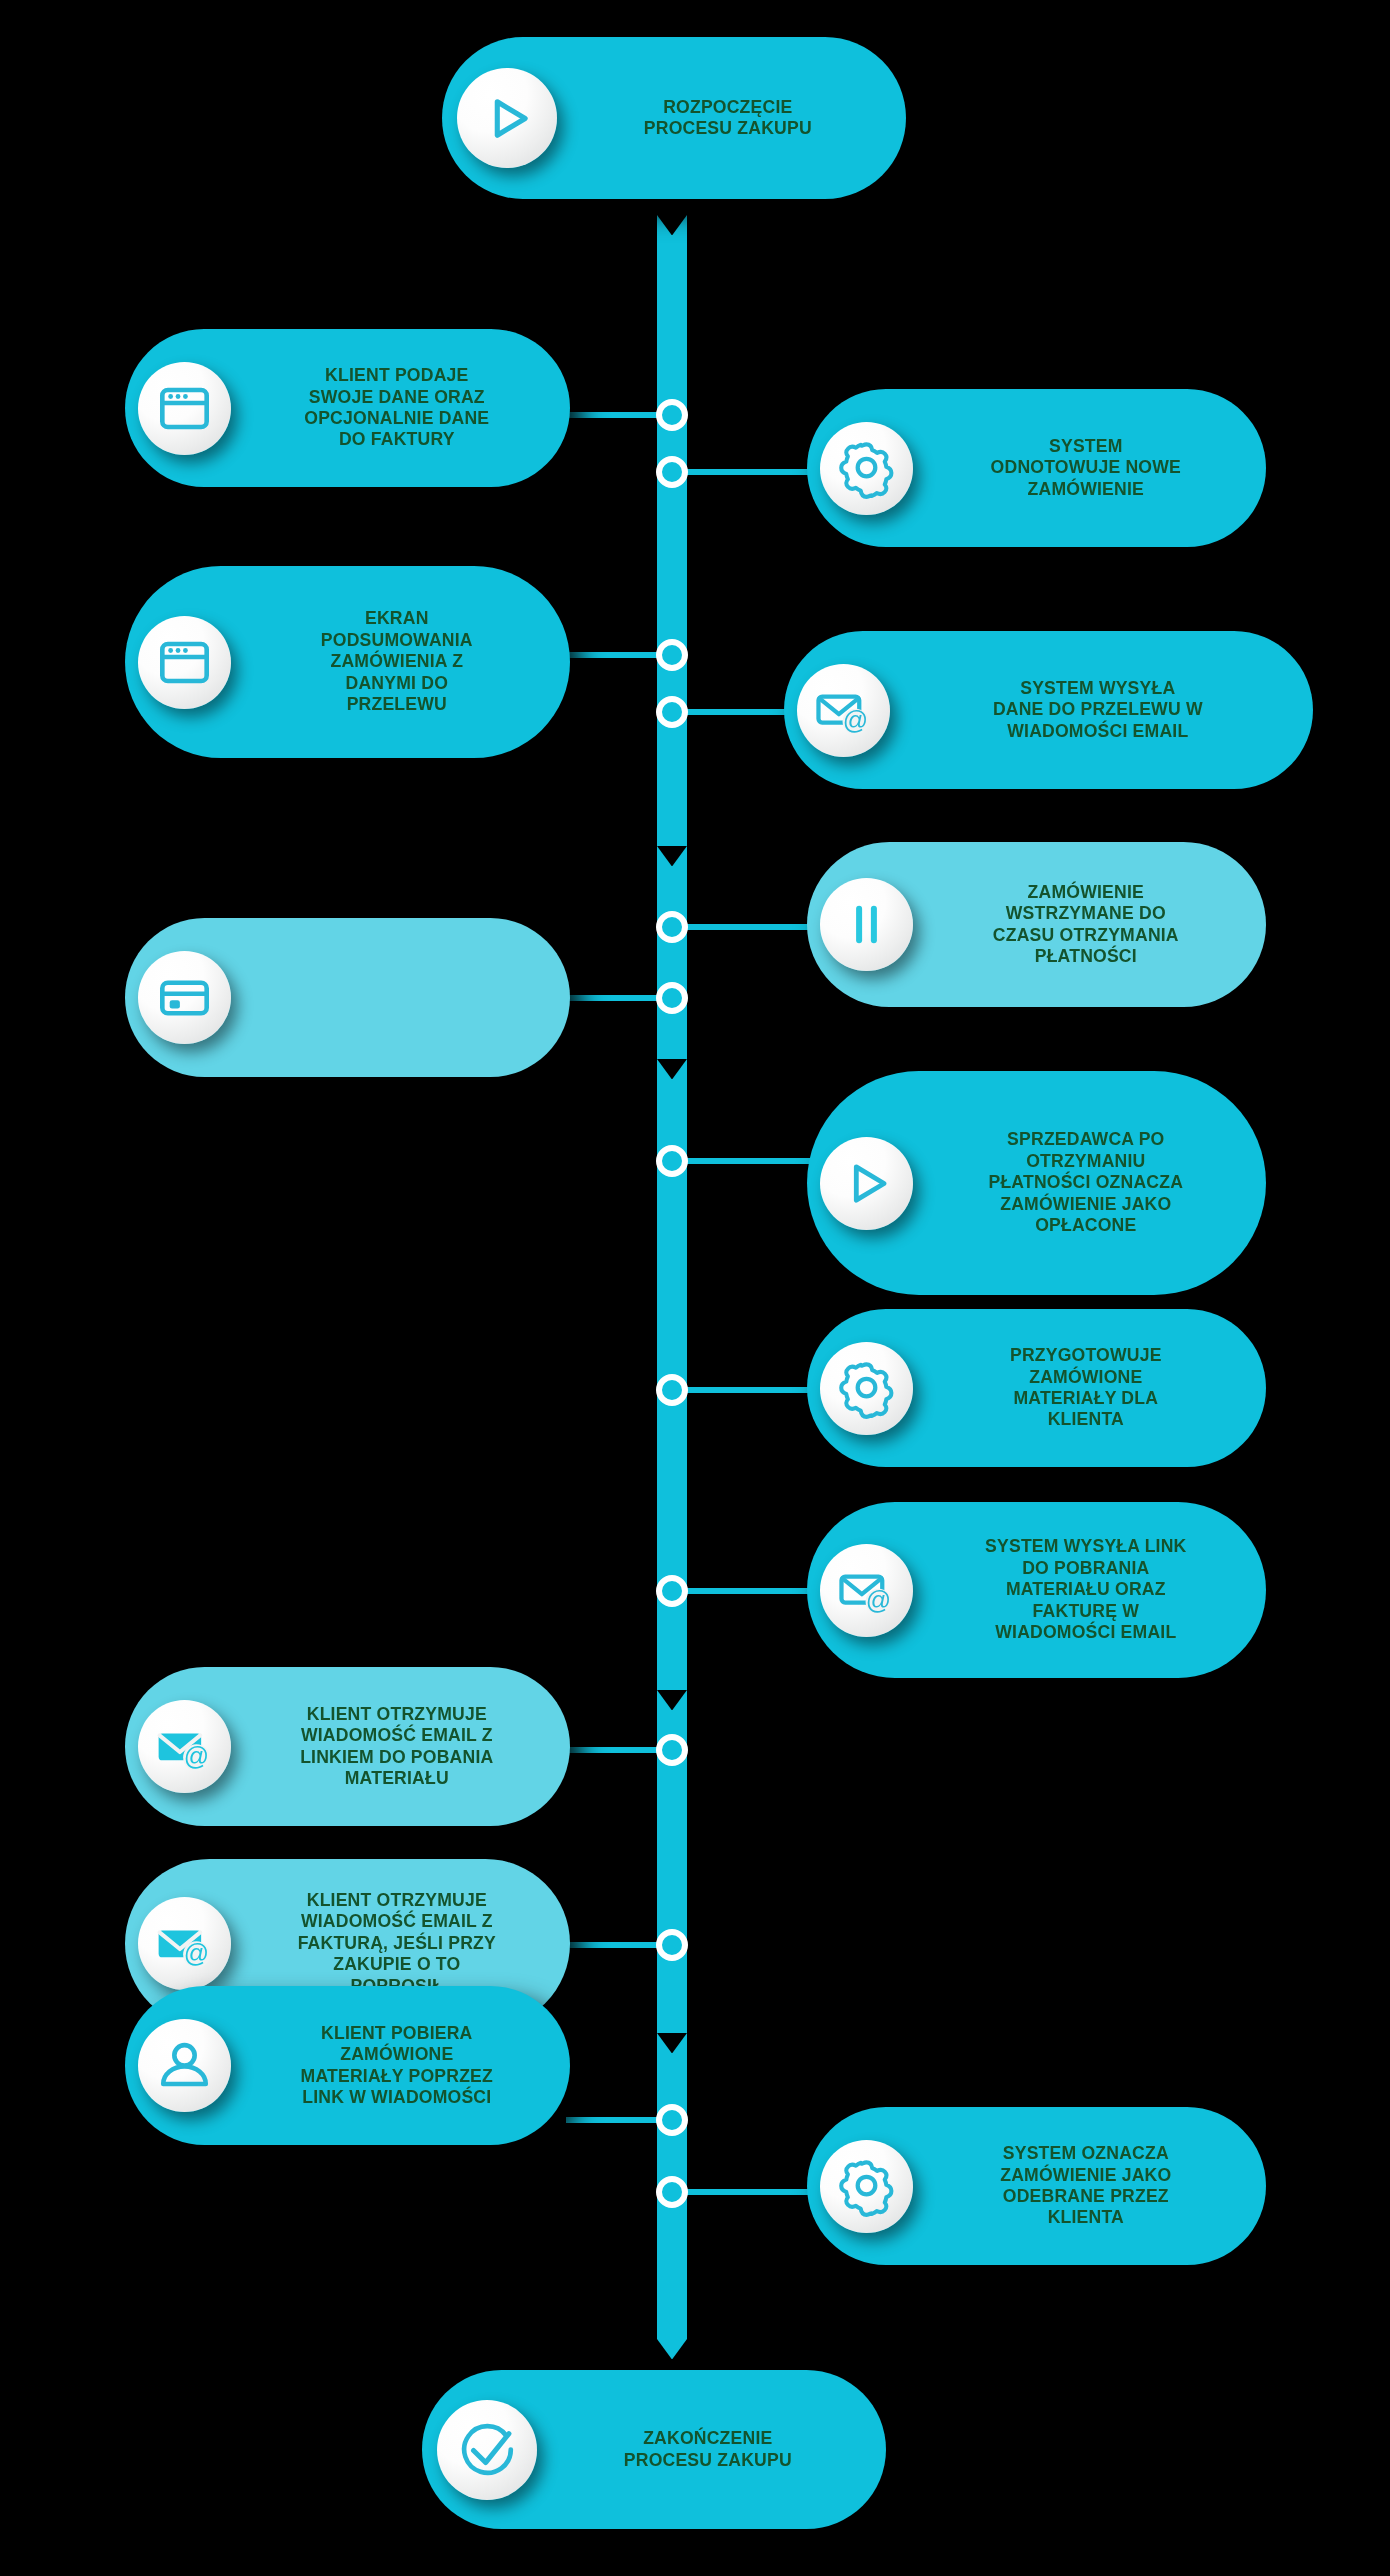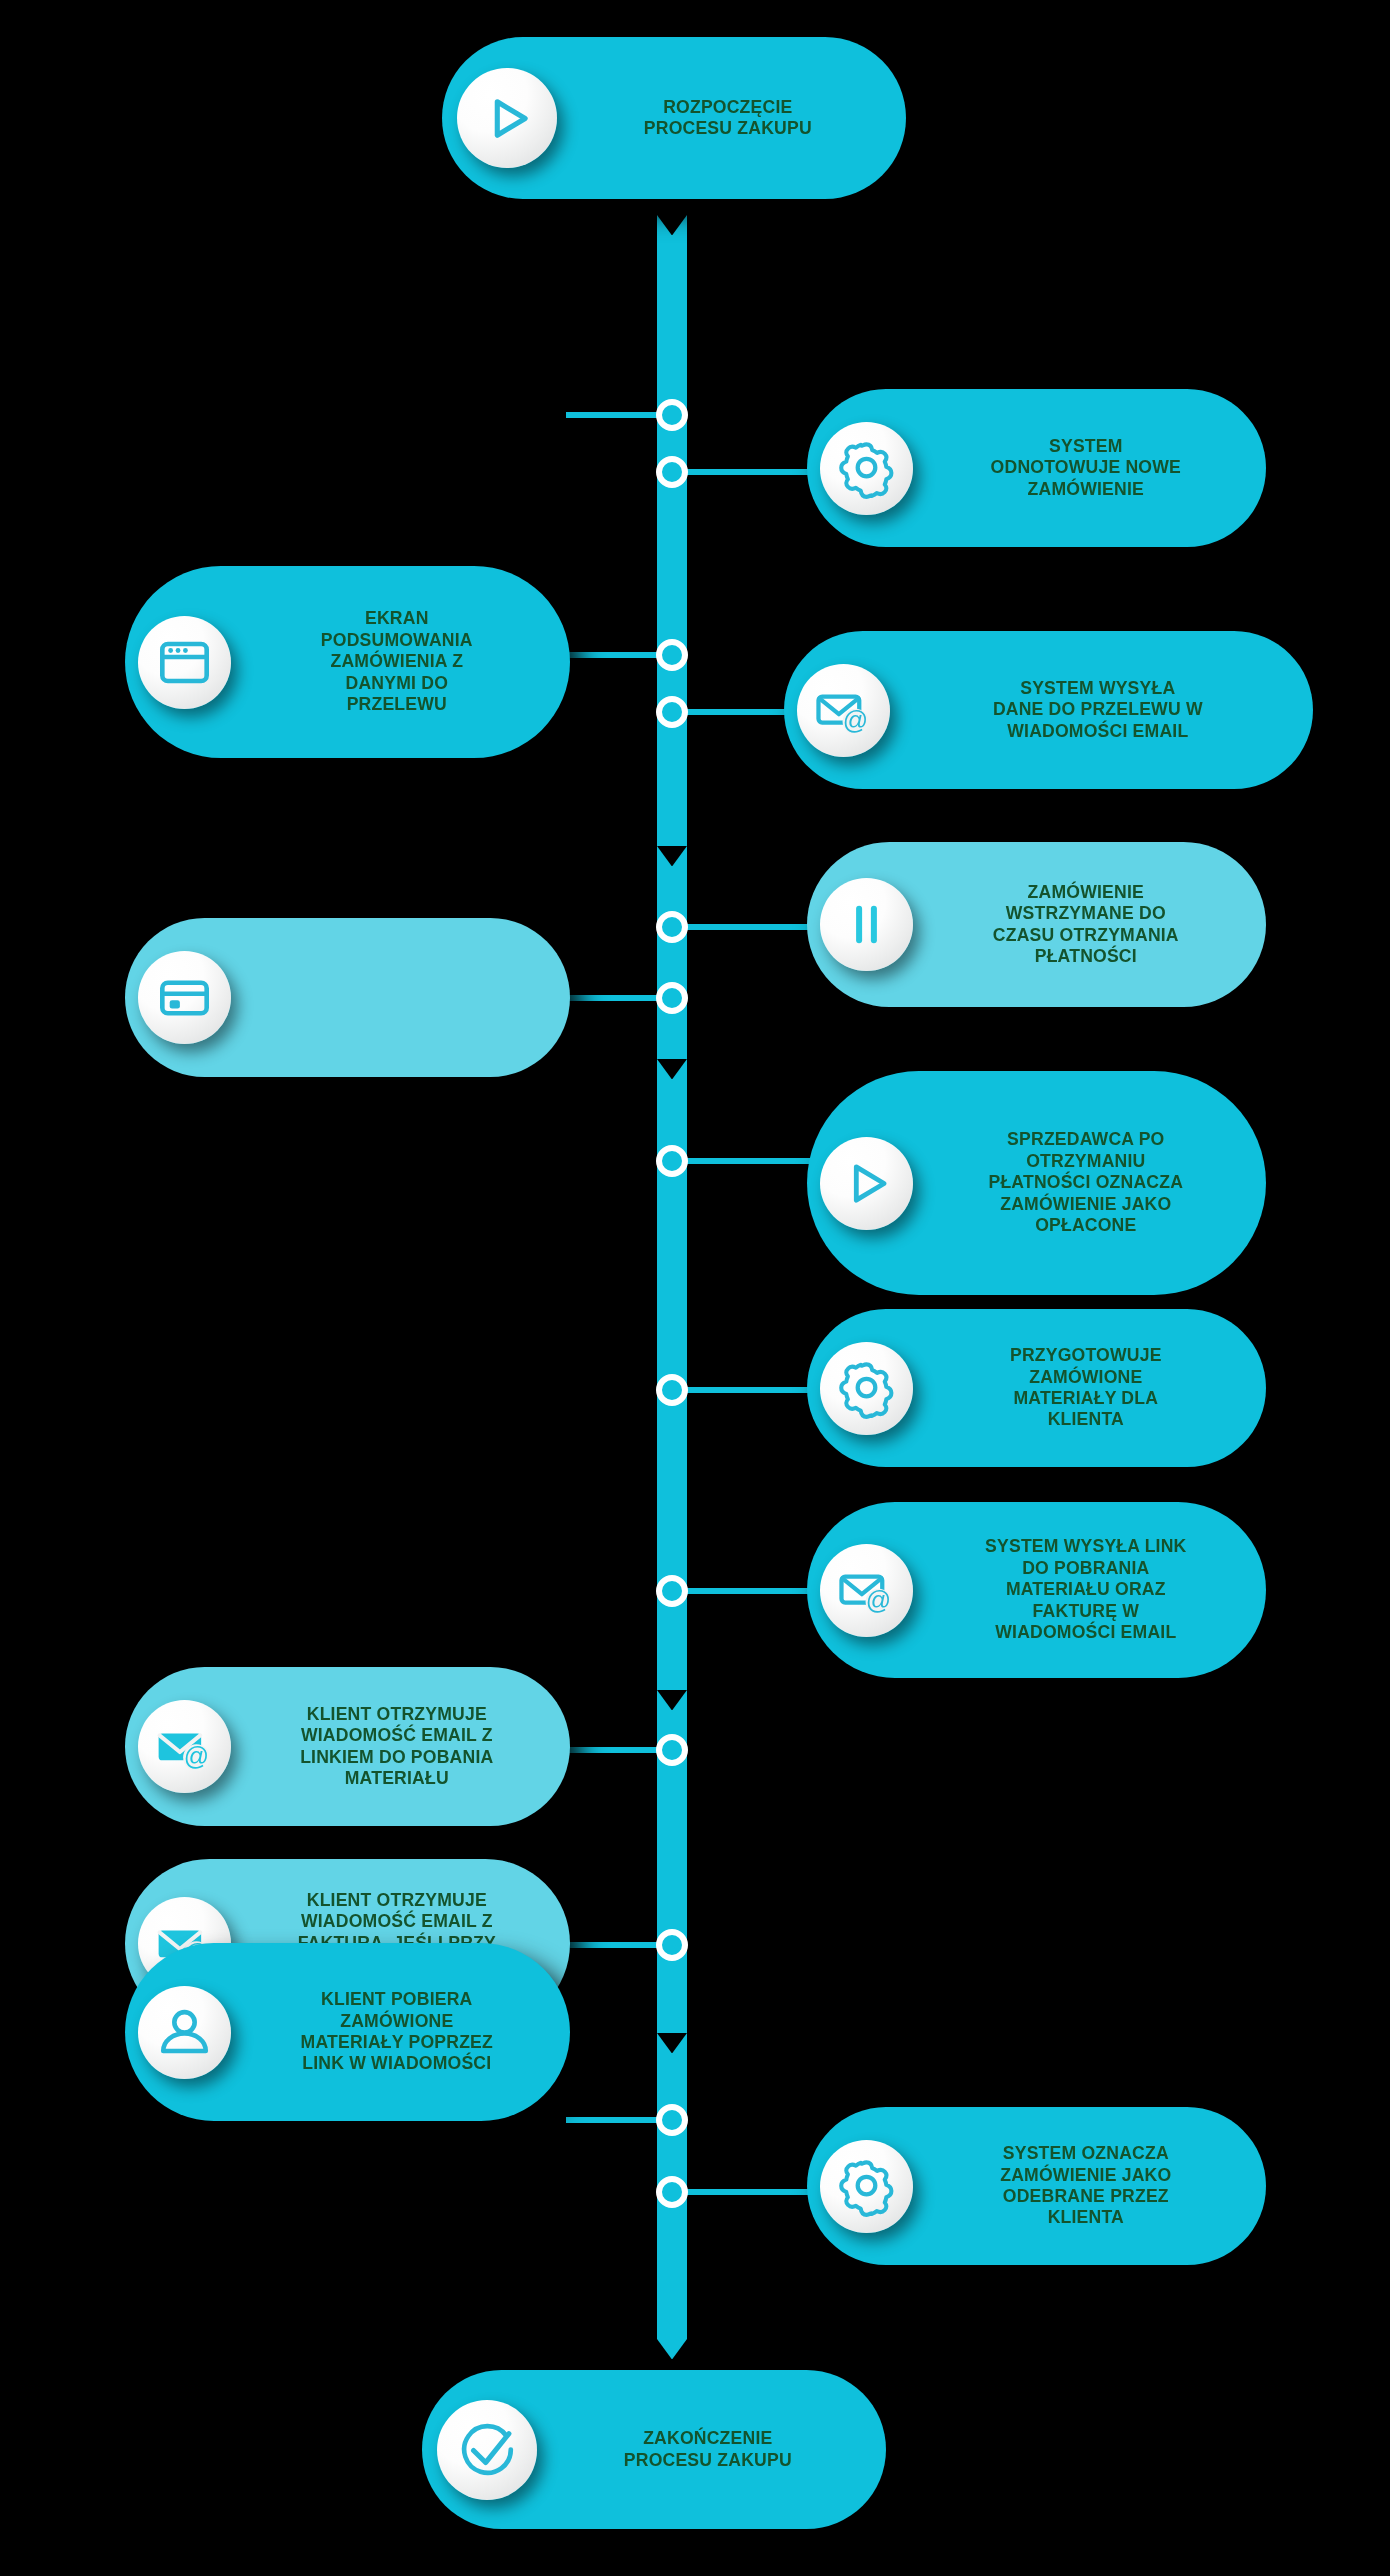--- a/index.html
+++ b/index.html
@@ -159,20 +159,35 @@
   <div class="pill dark sz-start" style="left:442px;top:37px;width:464px;height:162px;">
     <div class="badge">
       <svg width="65" height="65" viewBox="0 0 70 70">
         <path d="M24 17 L54 35 L24 53 Z" fill="none" stroke="#29B8D8" stroke-width="5.5" stroke-linejoin="round" stroke-linecap="round"></path>
       </svg>
     </div>
     <div class="label">ROZPOCZĘCIE
 PROCESU ZAKUPU</div>
   </div>
 
+  <div class="pill dark sz-n" style="left:125px;top:329px;width:445px;height:158px;">
+    <div class="badge">
+      <svg width="61" height="61" viewBox="0 0 66 66">
+        <rect x="9" y="13" width="48" height="40" rx="6" fill="none" stroke="#29B8D8" stroke-width="5"></rect>
+        <line x1="9" y1="27" x2="57" y2="27" stroke="#29B8D8" stroke-width="5"></line>
+        <circle cx="18" cy="20" r="2.6" fill="#29B8D8"></circle>
+        <circle cx="26" cy="20" r="2.6" fill="#29B8D8"></circle>
+        <circle cx="34" cy="20" r="2.6" fill="#29B8D8"></circle>
+      </svg>
+    </div>
+    <div class="label">KLIENT PODAJE
+SWOJE DANE ORAZ
+OPCJONALNIE DANE
+DO FAKTURY</div>
+  </div>
 
   <div class="pill dark sz-n" style="left:807px;top:389px;width:459px;height:158px;justify-content:flex-end;">
     <div class="badge">
       <svg width="63" height="63" viewBox="0 0 68 68">
         <path d="M34 9 c4 0 6 3 6.5 6.5 c2 .8 3.8 1.9 5.4 3.2 c3-1.6 6.4-1.6 8.8 1 c2.5 2.6 2 6 -.2 8.6 c.9 1.9 1.5 3.9 1.8 6
                  c3.4 1.1 5.7 3.3 5.7 6.9 c0 3.6-2.3 5.8-5.7 6.9 c-.3 2.1-.9 4.1-1.8 6 c2.2 2.6 2.7 6-.2 8.6 c-2.4 2.6-5.8 2.6-8.8 1
                  c-1.6 1.3-3.4 2.4-5.4 3.2 C40 64.6 38 68 34 68 c-4 0-6-3.4-6.5-7 c-2-.8-3.8-1.9-5.4-3.2 c-3 1.6-6.4 1.6-8.8-1
                  c-2.9-2.6-2.4-6-.2-8.6 c-.9-1.9-1.5-3.9-1.8-6 C7.9 41.1 5.6 38.9 5.6 35.3 c0-3.6 2.3-5.8 5.7-6.9 c.3-2.1 .9-4.1 1.8-6
                  c-2.2-2.6-2.7-6 .2-8.6 c2.4-2.6 5.8-2.6 8.8-1 c1.6-1.3 3.4-2.4 5.4-3.2 C28 12 30 9 34 9 Z" fill="none" stroke="#29B8D8" stroke-width="4.6" stroke-linejoin="round" transform="translate(0,-2) scale(0.96) translate(1.4,1.4)"></path>
         <circle cx="34" cy="33" r="9.5" fill="none" stroke="#29B8D8" stroke-width="4.6"></circle>
@@ -307,21 +322,21 @@
         <text x="46" y="53" font-family="Liberation Sans, sans-serif" font-size="27" fill="#1EC4DE" text-anchor="middle">@</text>
       </svg>
     </div>
     <div class="label">KLIENT OTRZYMUJE
 WIADOMOŚĆ EMAIL Z
 FAKTURĄ, JEŚLI PRZY
 ZAKUPIE O TO
 POPROSIŁ</div>
   </div>
 
-  <div class="pill dark sz-n" style="left:125px;top:1943px;width:445px;height:178px;">
+  <div class="pill dark sz-n" style="left:125px;top:1986px;width:445px;height:159px;">
     <div class="badge">
       <svg width="61" height="61" viewBox="0 0 66 66">
         <circle cx="33" cy="22" r="11" fill="none" stroke="#29B8D8" stroke-width="5"></circle>
         <path d="M10 53 a23 19 0 0 1 46 0 Z" fill="none" stroke="#29B8D8" stroke-width="5" stroke-linejoin="round"></path>
       </svg>
     </div>
     <div class="label">KLIENT POBIERA
 ZAMÓWIONE
 MATERIAŁY POPRZEZ
 LINK W WIADOMOŚCI</div>

